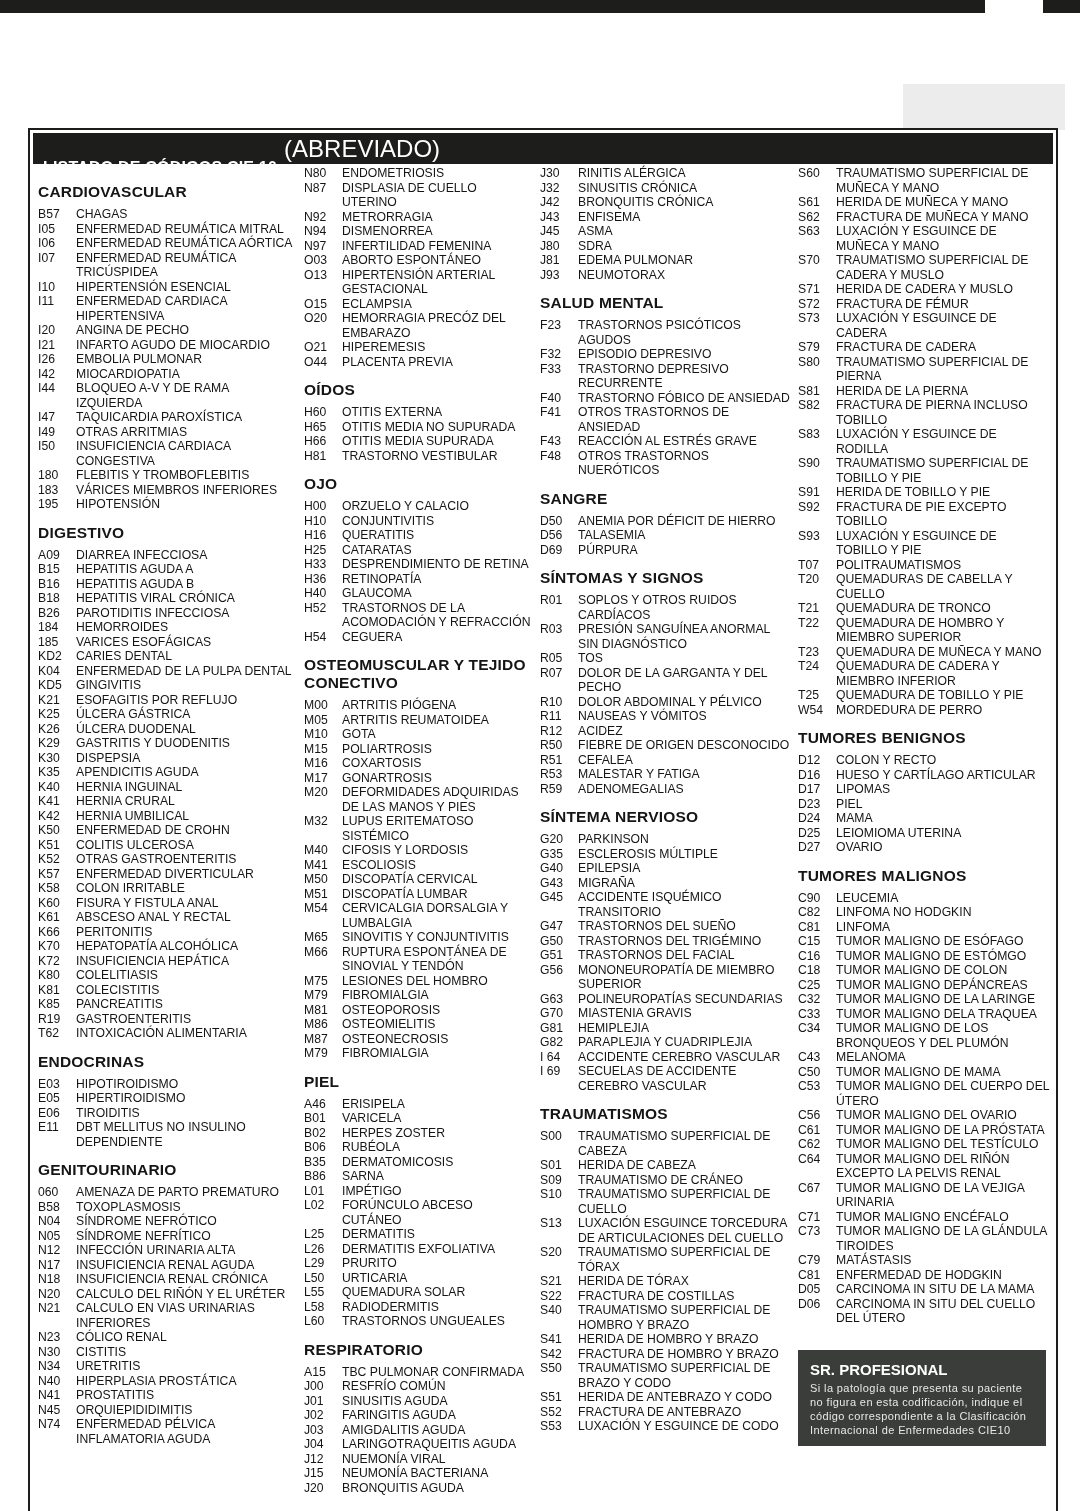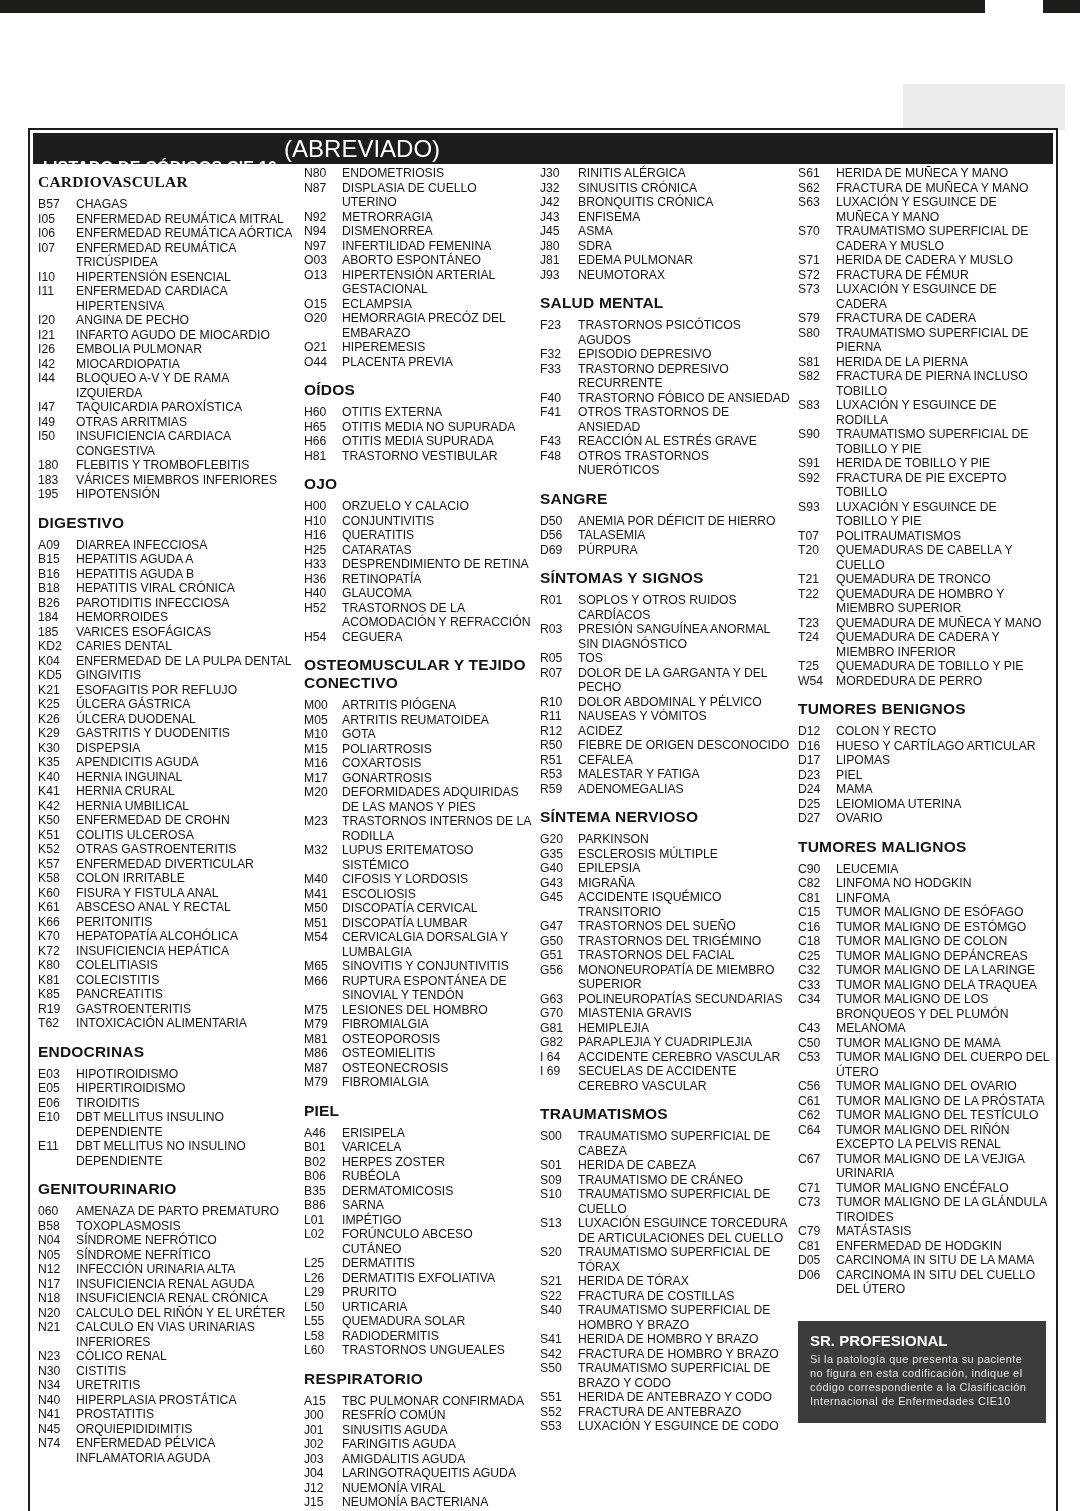--- a/index.html
+++ b/index.html
@@ -52,34 +52,34 @@
   .col1 { width: 236px; }
   .col2 { width: 258px; }
   .col3 { width: 258px; }
   .sec-header {
     font-weight: bold;
     font-size: 15.5px;
     line-height: 18px;
     margin: 12px 0 6px 0;
     letter-spacing: 0.2px;
   }
-  .col .section:first-child .sec-header { margin-top: 7px; font-family: Liberation Serif, serif; }
+  .col .section:first-child .sec-header { margin-top: 17px; }
   .item {
     display: flex;
     font-size: 12.2px;
     line-height: 14.5px;
   }
   .code { width: 38px; flex: none; }
   .label { flex: 1; }
   .note-box {
     background: #3a3d39;
     color: #ffffff;
     margin-top: 24px;
     margin-right: 4px;
-    padding: 11px 12px 14px 12px;
+    padding: 11px 12px 8px 12px;
   }
   .note-title {
     font-weight: bold;
     font-size: 15px;
     margin-bottom: 3px;
   }
   .note-body {
     font-size: 11px;
     line-height: 1.3;
     color: #e9e9e4;
@@ -318,24 +318,20 @@
           </div>
           <div class="item">
             <span class="code">E05</span>
             <span class="label">HIPERTIROIDISMO</span>
           </div>
           <div class="item">
             <span class="code">E06</span>
             <span class="label">TIROIDITIS</span>
           </div>
           <div class="item">
-            <span class="code">E10</span>
-            <span class="label">DBT MELLITUS INSULINO DEPENDIENTE</span>
-          </div>
-          <div class="item">
             <span class="code">E11</span>
             <span class="label">DBT MELLITUS NO INSULINO DEPENDIENTE</span>
           </div>
         </div>
         <div class="section">
           <div class="sec-header">GENITOURINARIO</div>
           <div class="item">
             <span class="code">060</span>
             <span class="label">AMENAZA DE PARTO PREMATURO</span>
           </div>
@@ -528,24 +524,20 @@
             <span class="code">M16</span>
             <span class="label">COXARTOSIS</span>
           </div>
           <div class="item">
             <span class="code">M17</span>
             <span class="label">GONARTROSIS</span>
           </div>
           <div class="item">
             <span class="code">M20</span>
             <span class="label">DEFORMIDADES ADQUIRIDAS DE LAS MANOS Y PIES</span>
-          </div>
-          <div class="item">
-            <span class="code">M23</span>
-            <span class="label">TRASTORNOS INTERNOS DE LA RODILLA</span>
           </div>
           <div class="item">
             <span class="code">M32</span>
             <span class="label">LUPUS ERITEMATOSO SISTÉMICO</span>
           </div>
           <div class="item">
             <span class="code">M40</span>
             <span class="label">CIFOSIS Y LORDOSIS</span>
           </div>
           <div class="item">
@@ -950,20 +942,24 @@
             <span class="label">FRACTURA DE ANTEBRAZO</span>
           </div>
           <div class="item">
             <span class="code">S53</span>
             <span class="label">LUXACIÓN Y ESGUINCE DE CODO</span>
           </div>
         </div>
       </div>
     <div class="col col3">
     <div class="section">
+          <div class="item">
+            <span class="code">S60</span>
+            <span class="label">TRAUMATISMO SUPERFICIAL DE MUÑECA Y MANO</span>
+          </div>
           <div class="item">
             <span class="code">S61</span>
             <span class="label">HERIDA DE MUÑECA Y MANO</span>
           </div>
           <div class="item">
             <span class="code">S62</span>
             <span class="label">FRACTURA DE MUÑECA Y MANO</span>
           </div>
           <div class="item">
             <span class="code">S63</span>

